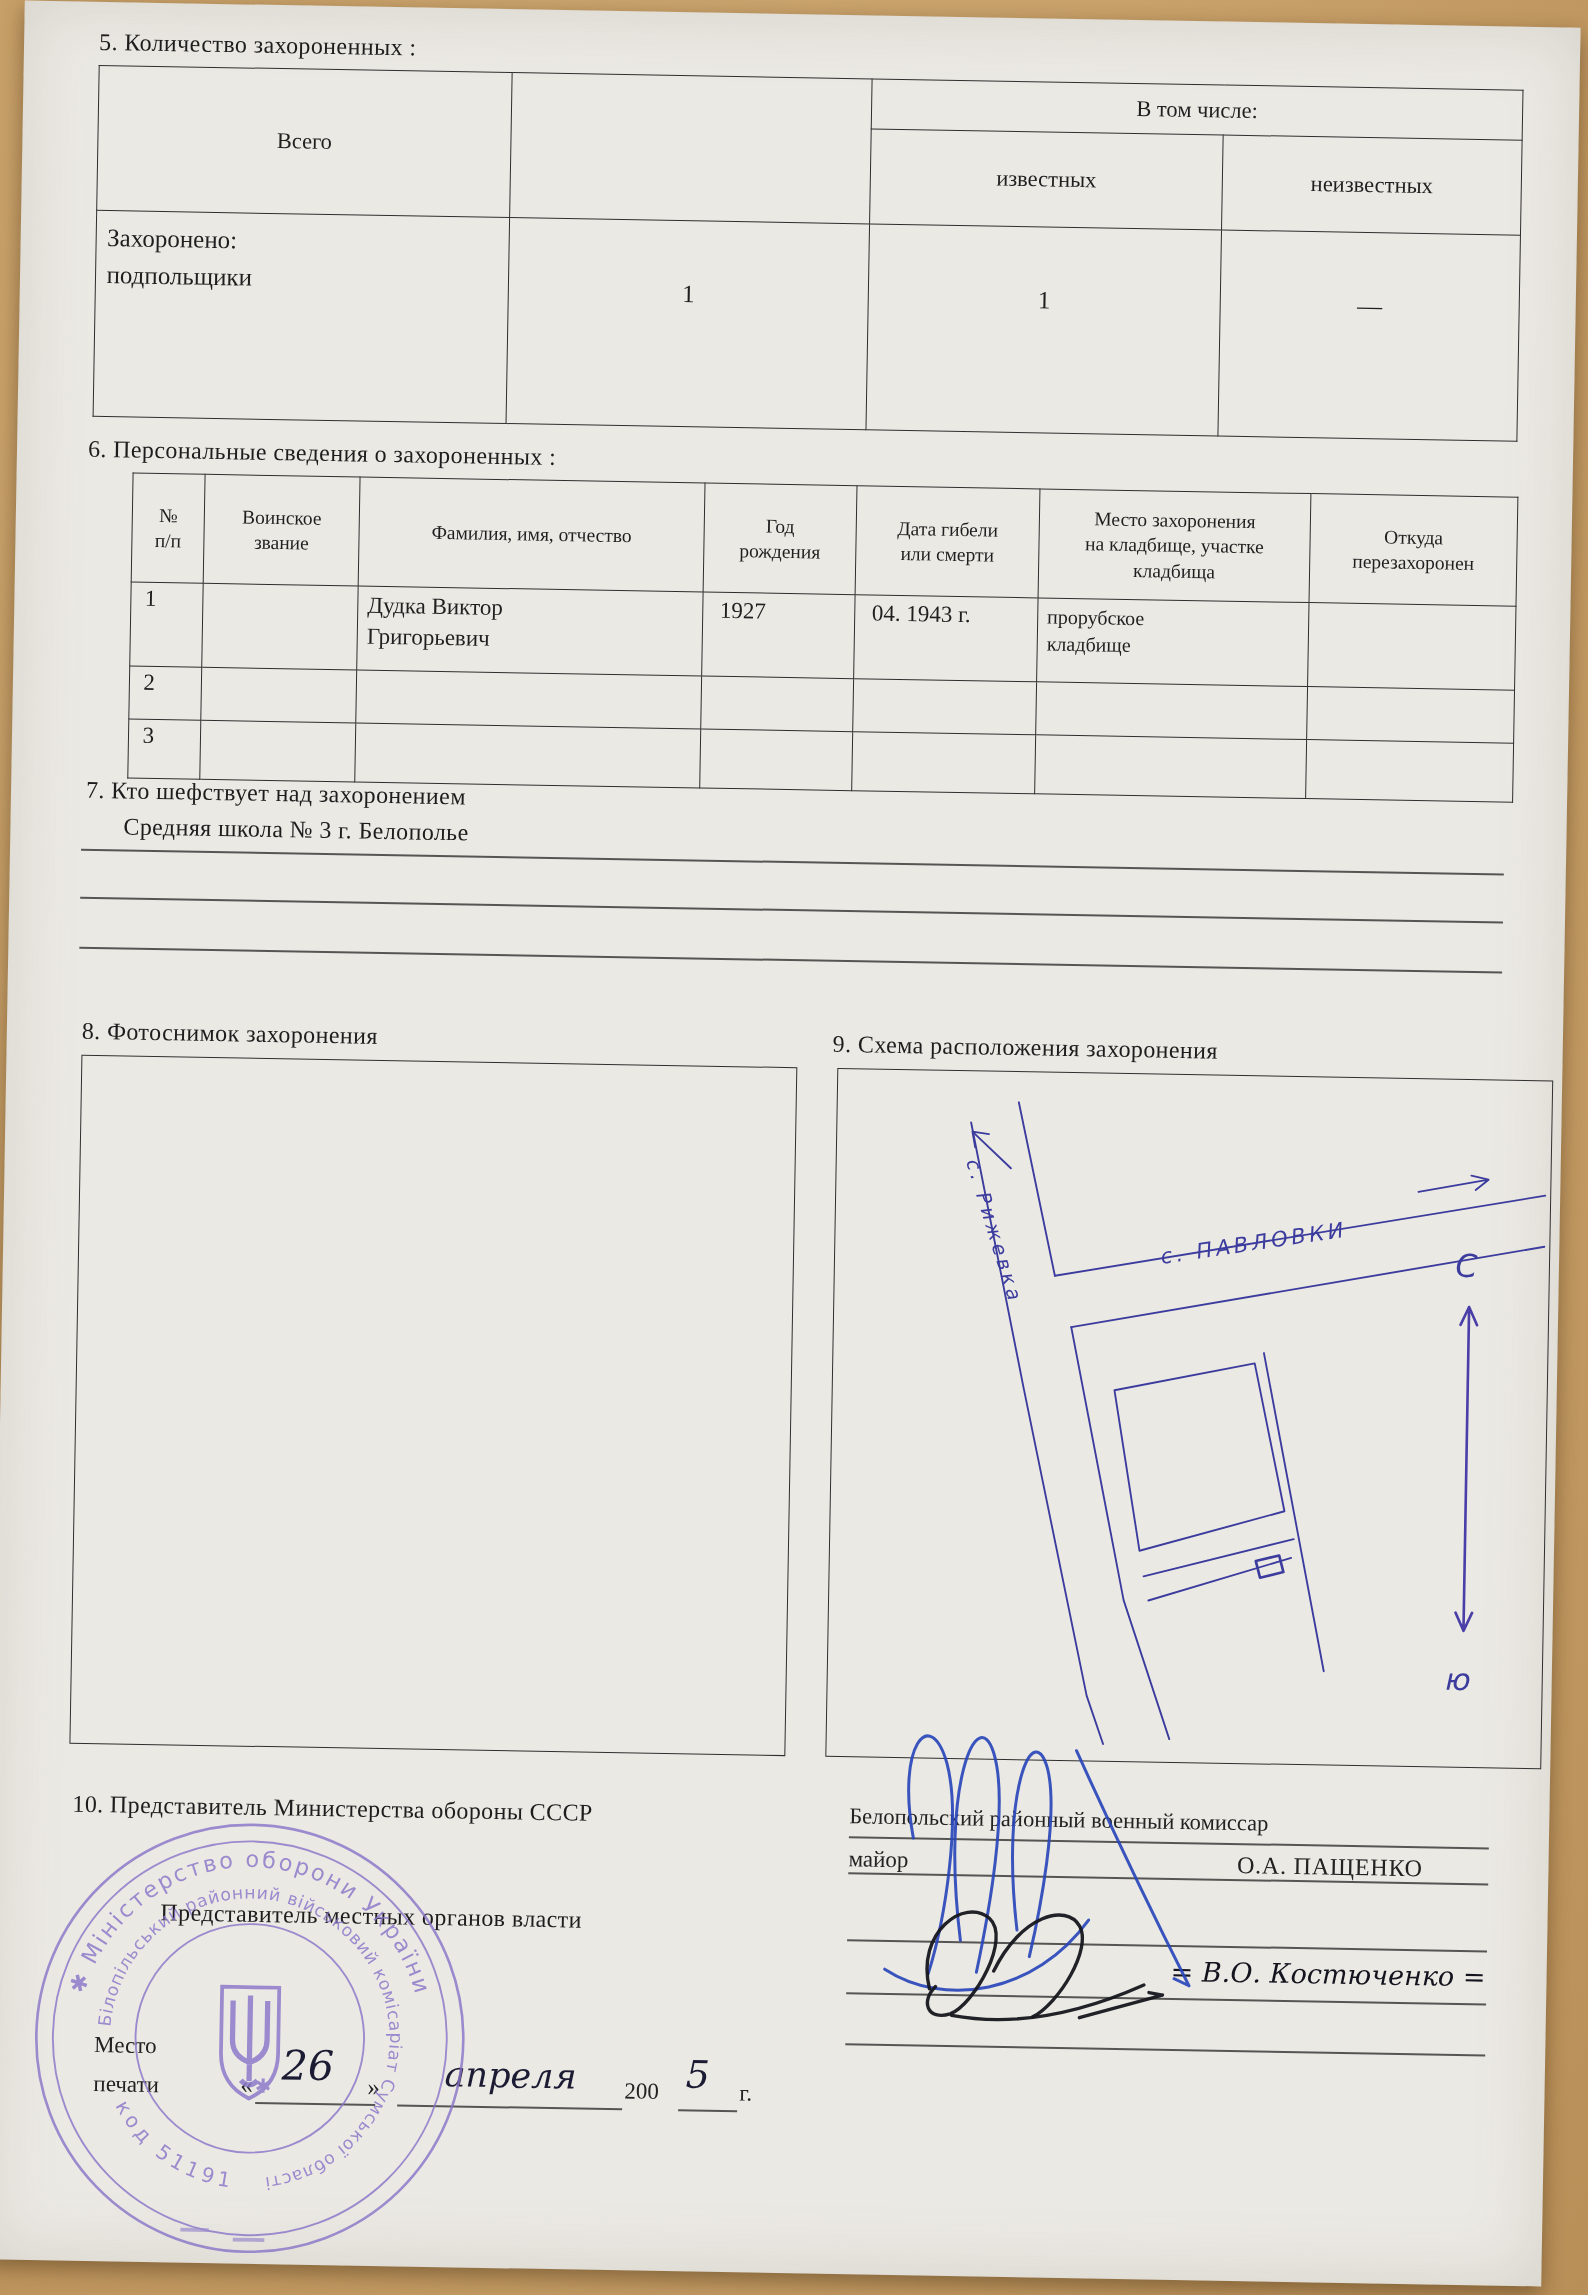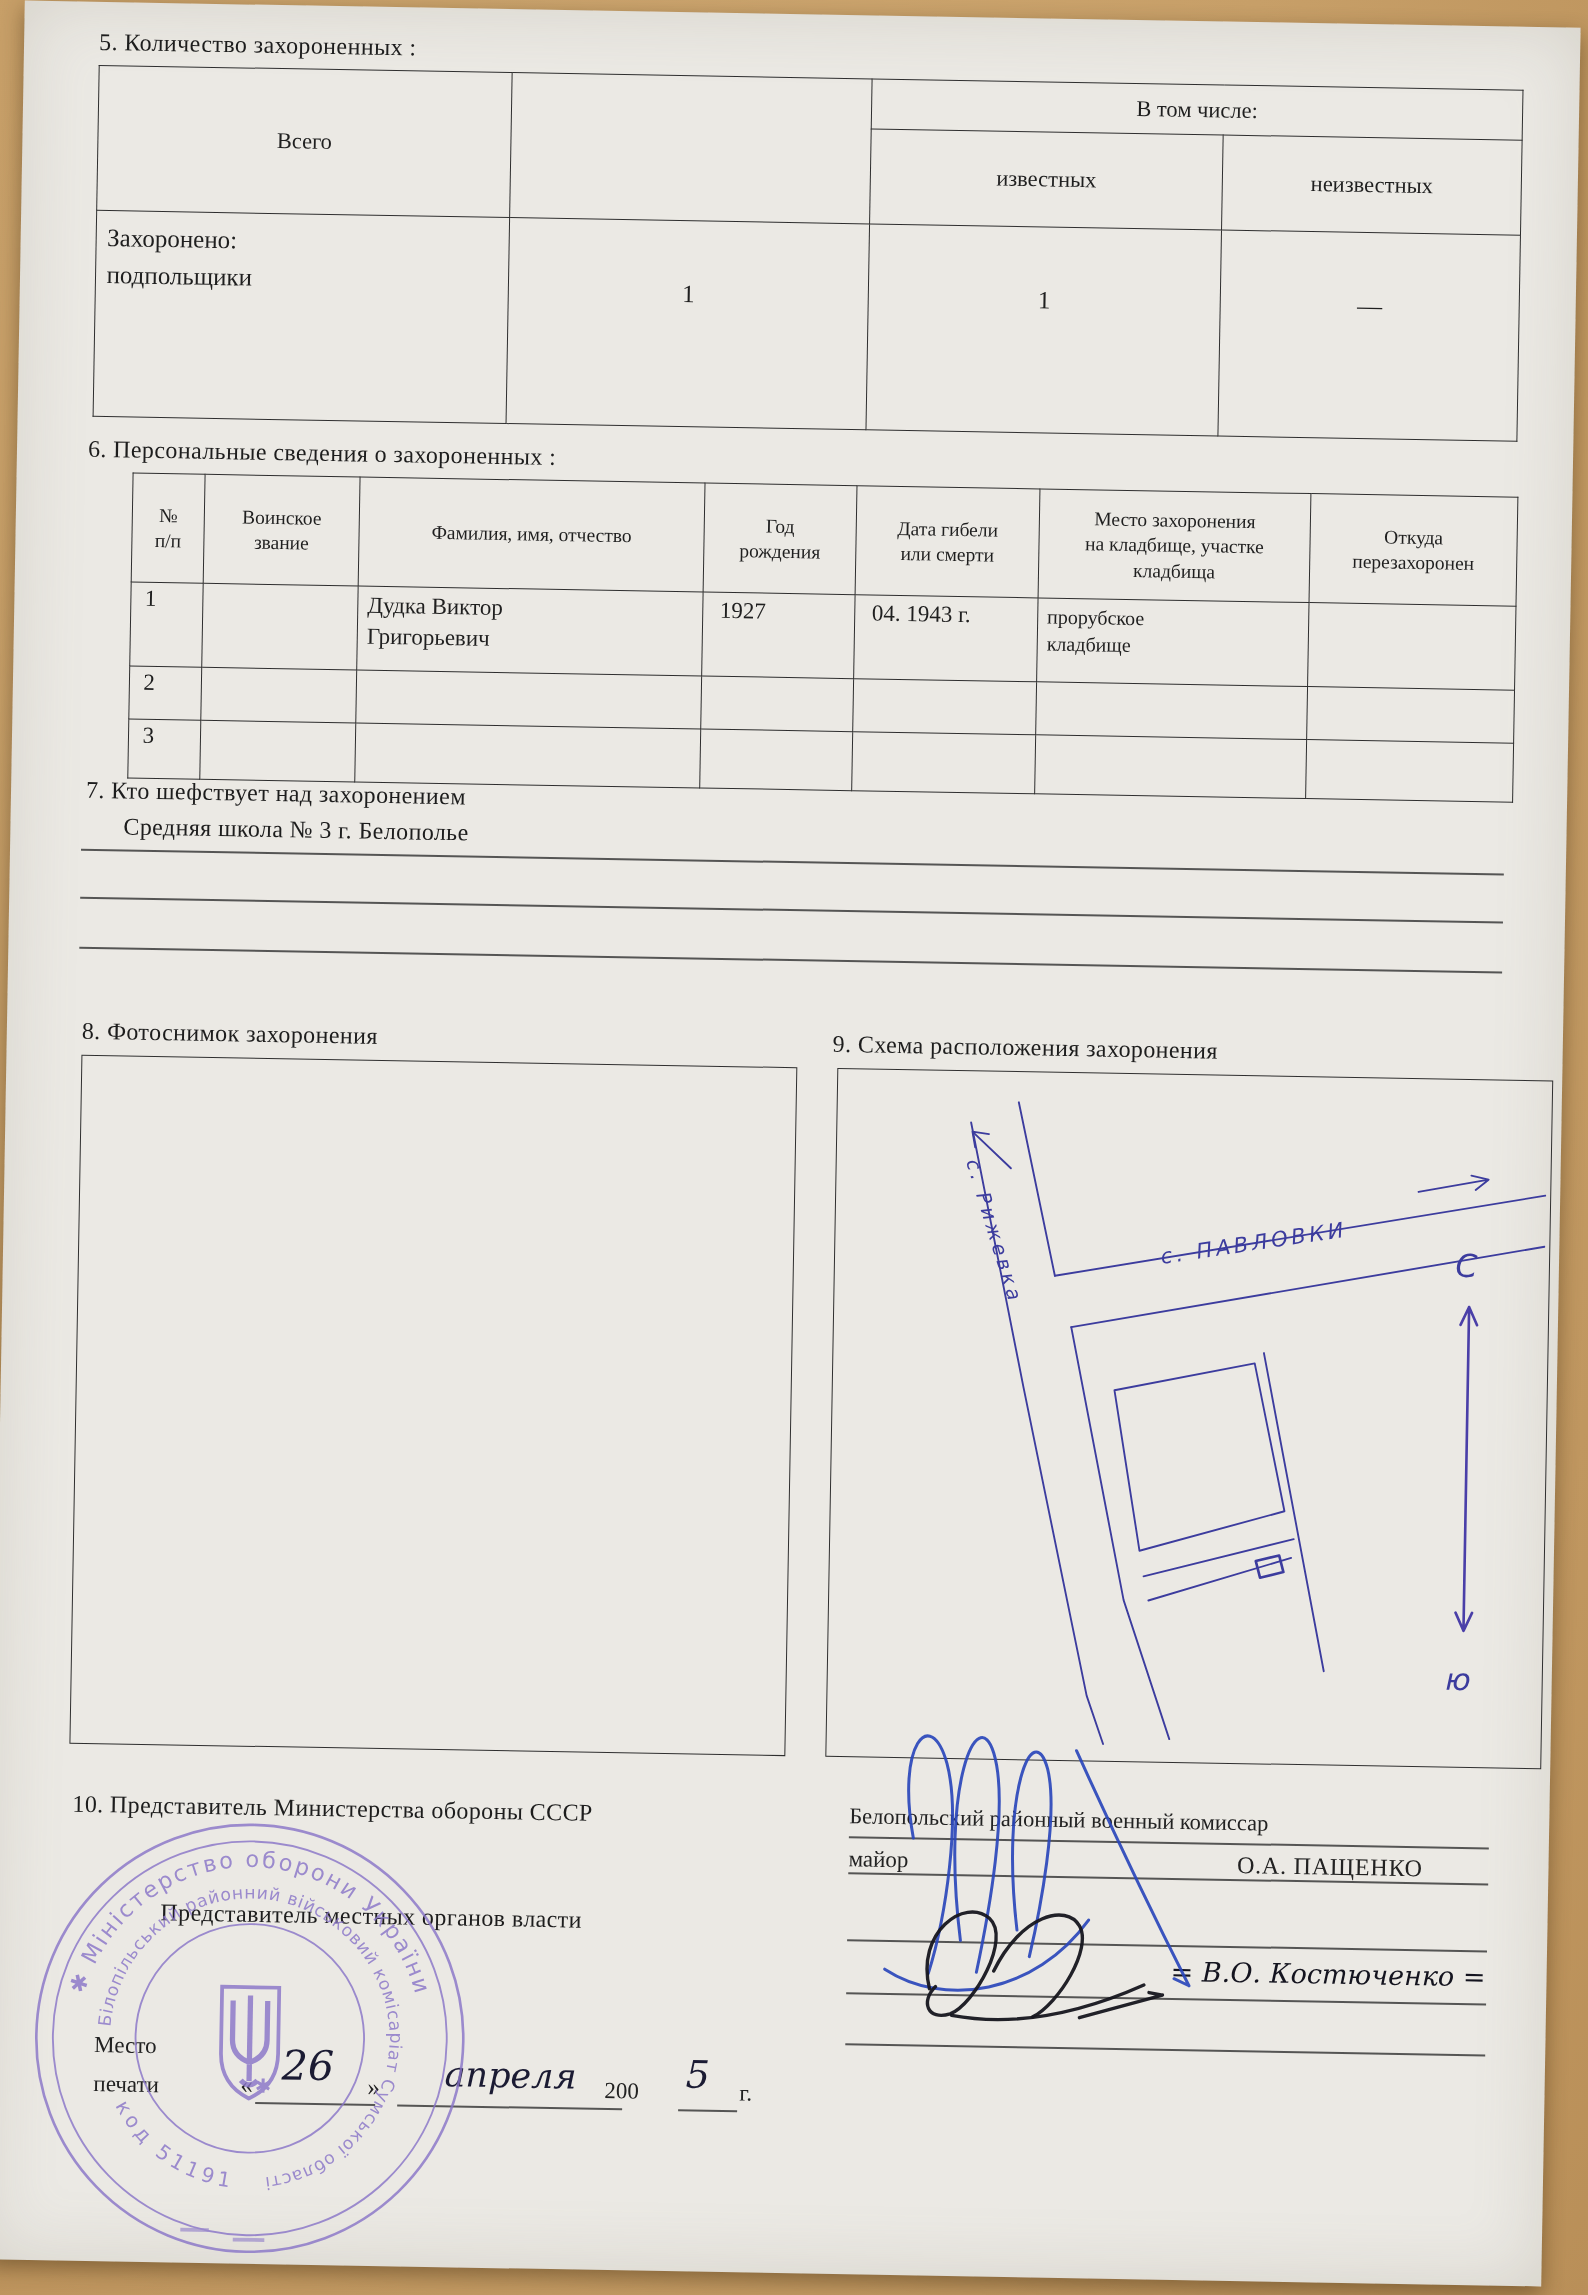--- a/index.html
+++ b/index.html
@@ -198,21 +198,21 @@
     <div class="ln" style="left:856px;top:1977px;width:640px;"></div>
     <div class="ln" style="left:856px;top:2028px;width:640px;"></div>
 
     <div class="abs" style="left:105px;top:2030px;font-size:23px;">Место</div>
     <div class="abs" style="left:105px;top:2069px;font-size:23px;">печати</div>
 
     <div class="abs" style="left:252px;top:2066px;font-size:25px;">«</div>
     <div class="abs hand" style="left:293px;top:2036px;font-size:41px;">26</div>
     <div class="abs" style="left:379px;top:2066px;font-size:25px;">»</div>
     <div class="abs hand" style="left:432px;top:2046px;width:180px;text-align:center;font-size:35px;">апреля</div>
-    <div class="abs" style="left:616px;top:2067px;font-size:23px;">200</div>
+    <div class="abs" style="left:636px;top:2067px;font-size:23px;">200</div>
     <div class="abs hand" style="left:697px;top:2040px;font-size:38px;">5</div>
     <div class="abs" style="left:751px;top:2067px;font-size:23px;">г.</div>
     <div class="ln" style="left:267px;top:2097px;width:120px;"></div>
     <div class="ln" style="left:409px;top:2097px;width:225px;"></div>
     <div class="ln" style="left:690px;top:2097px;width:59px;"></div>
 
     <svg class="abs" style="left:35px;top:1808px;opacity:.82;z-index:25;" width="451" height="451" viewBox="0 0 600 600">
       <defs>
         <path id="arcTop" d="M 72,300 A 228,228 0 1,1 528,300"></path>
         <path id="arcInner" d="M 114,300 A 186,186 0 1,1 486,300 A 186,186 0 1,1 114,300"></path>

